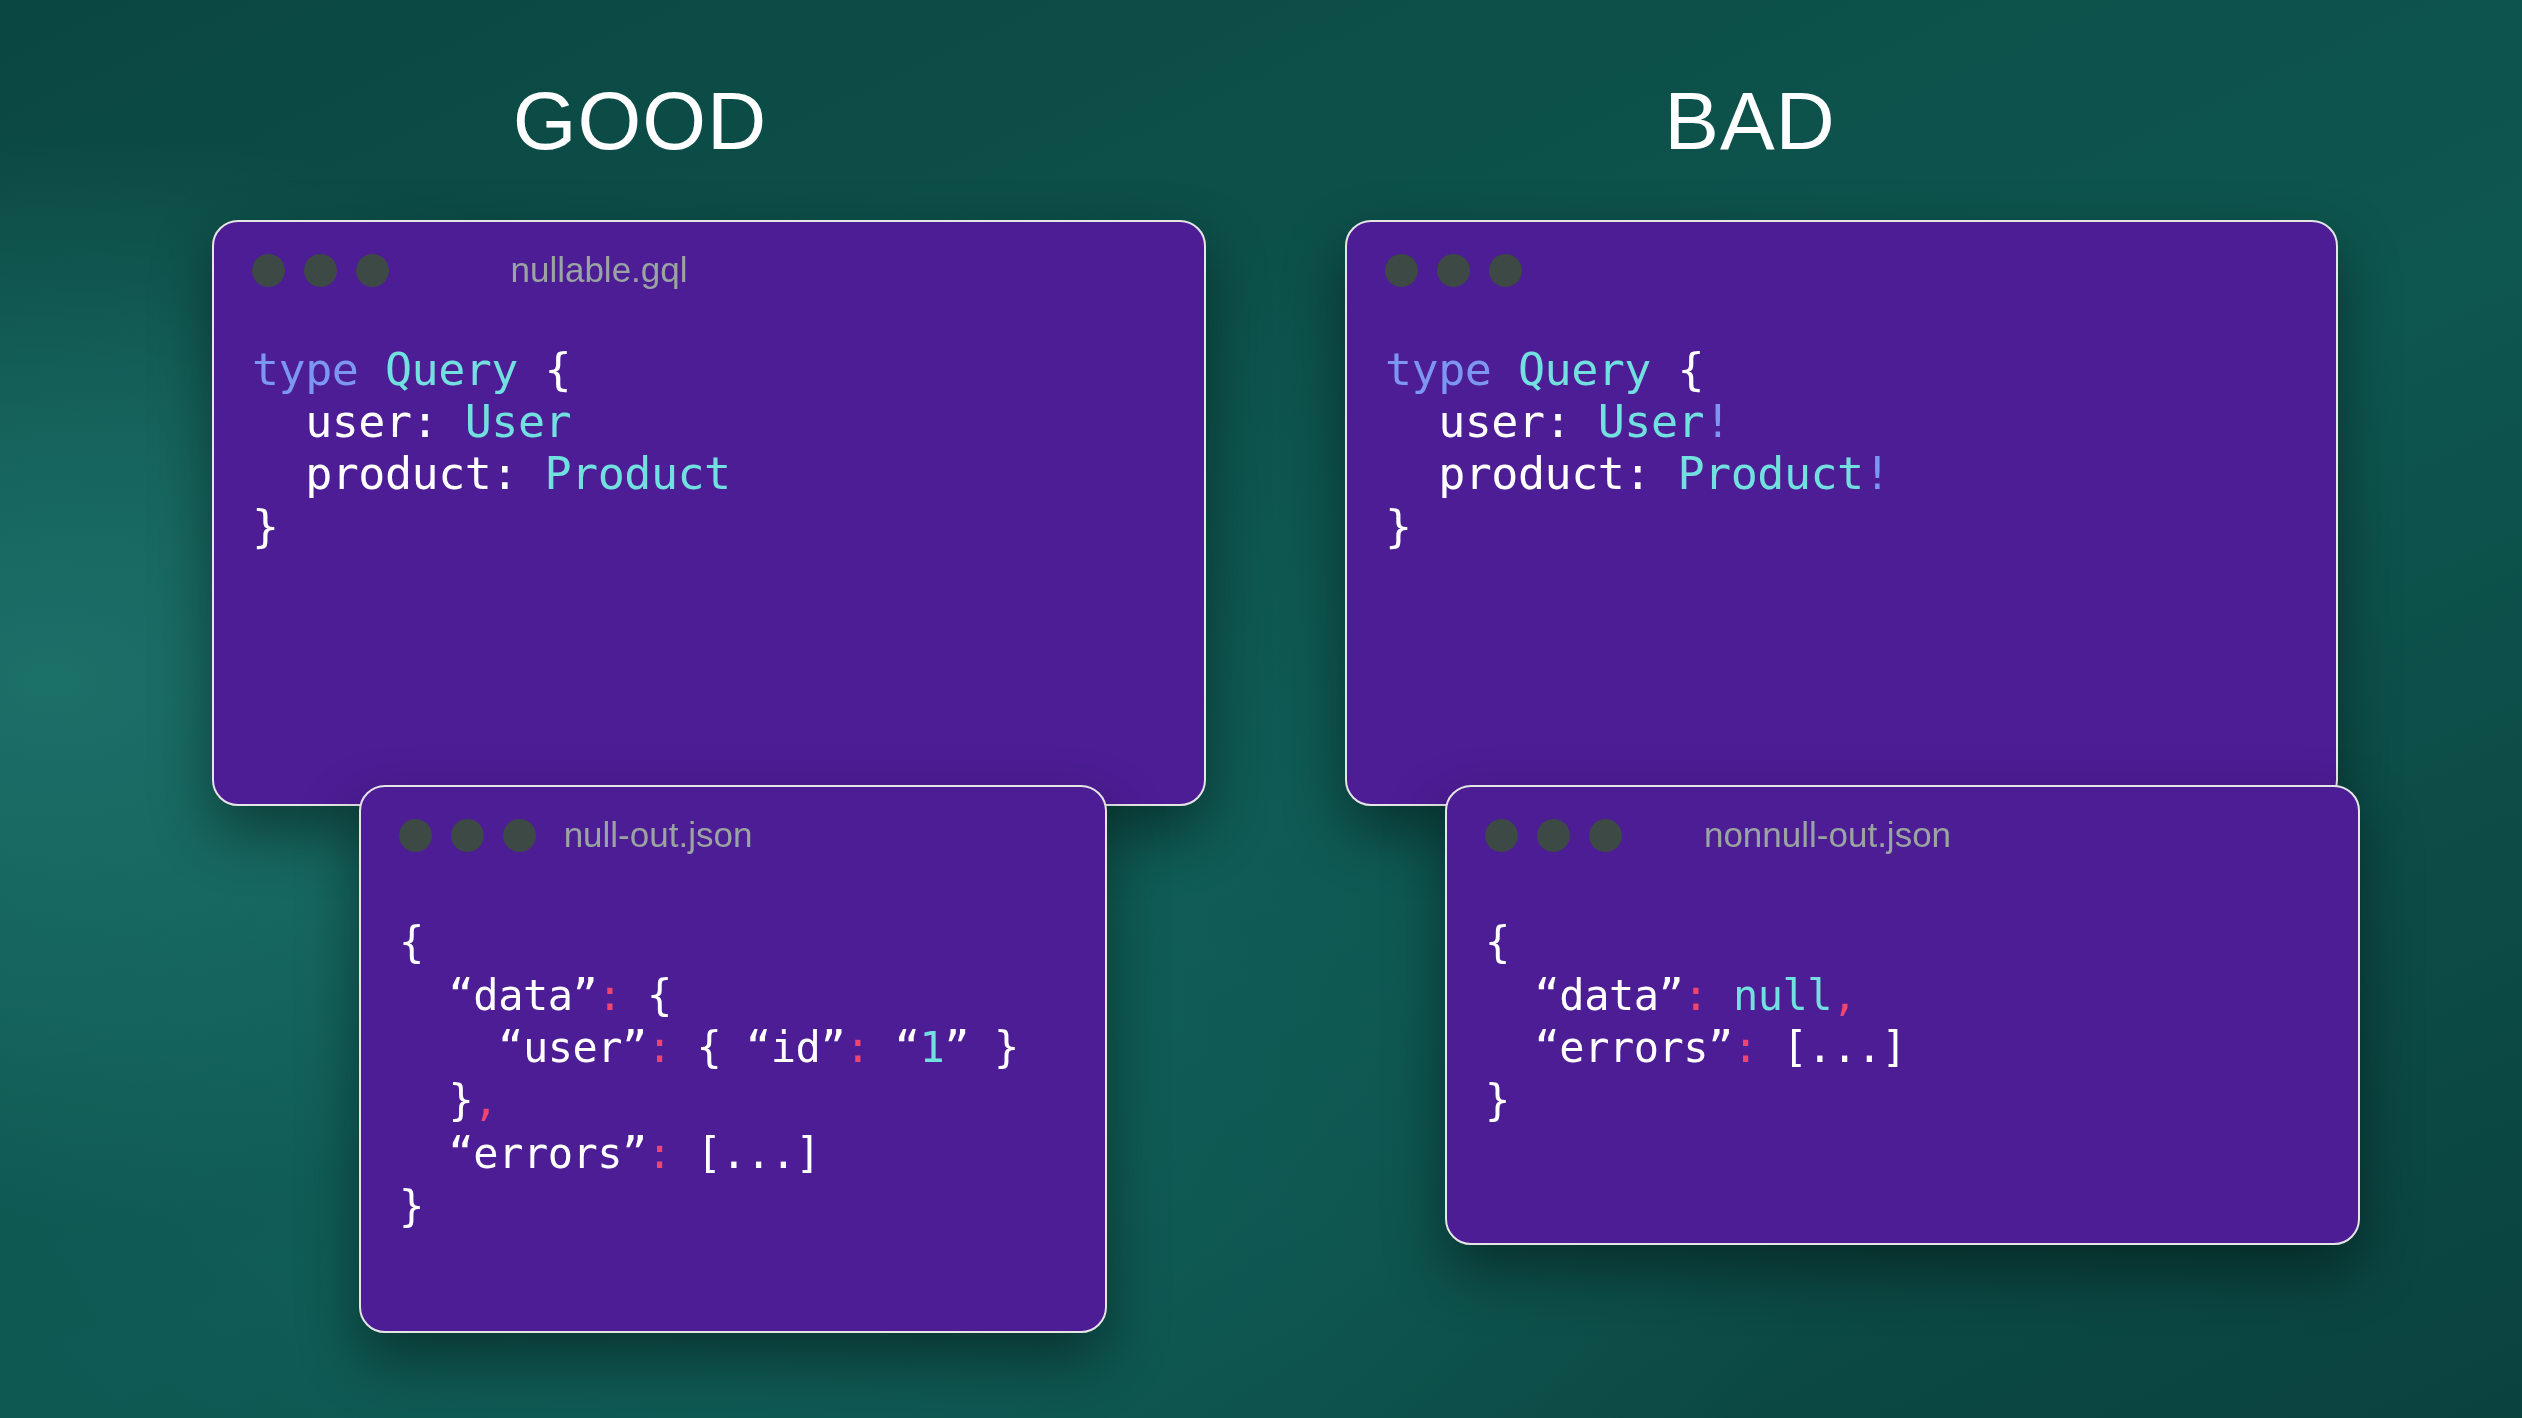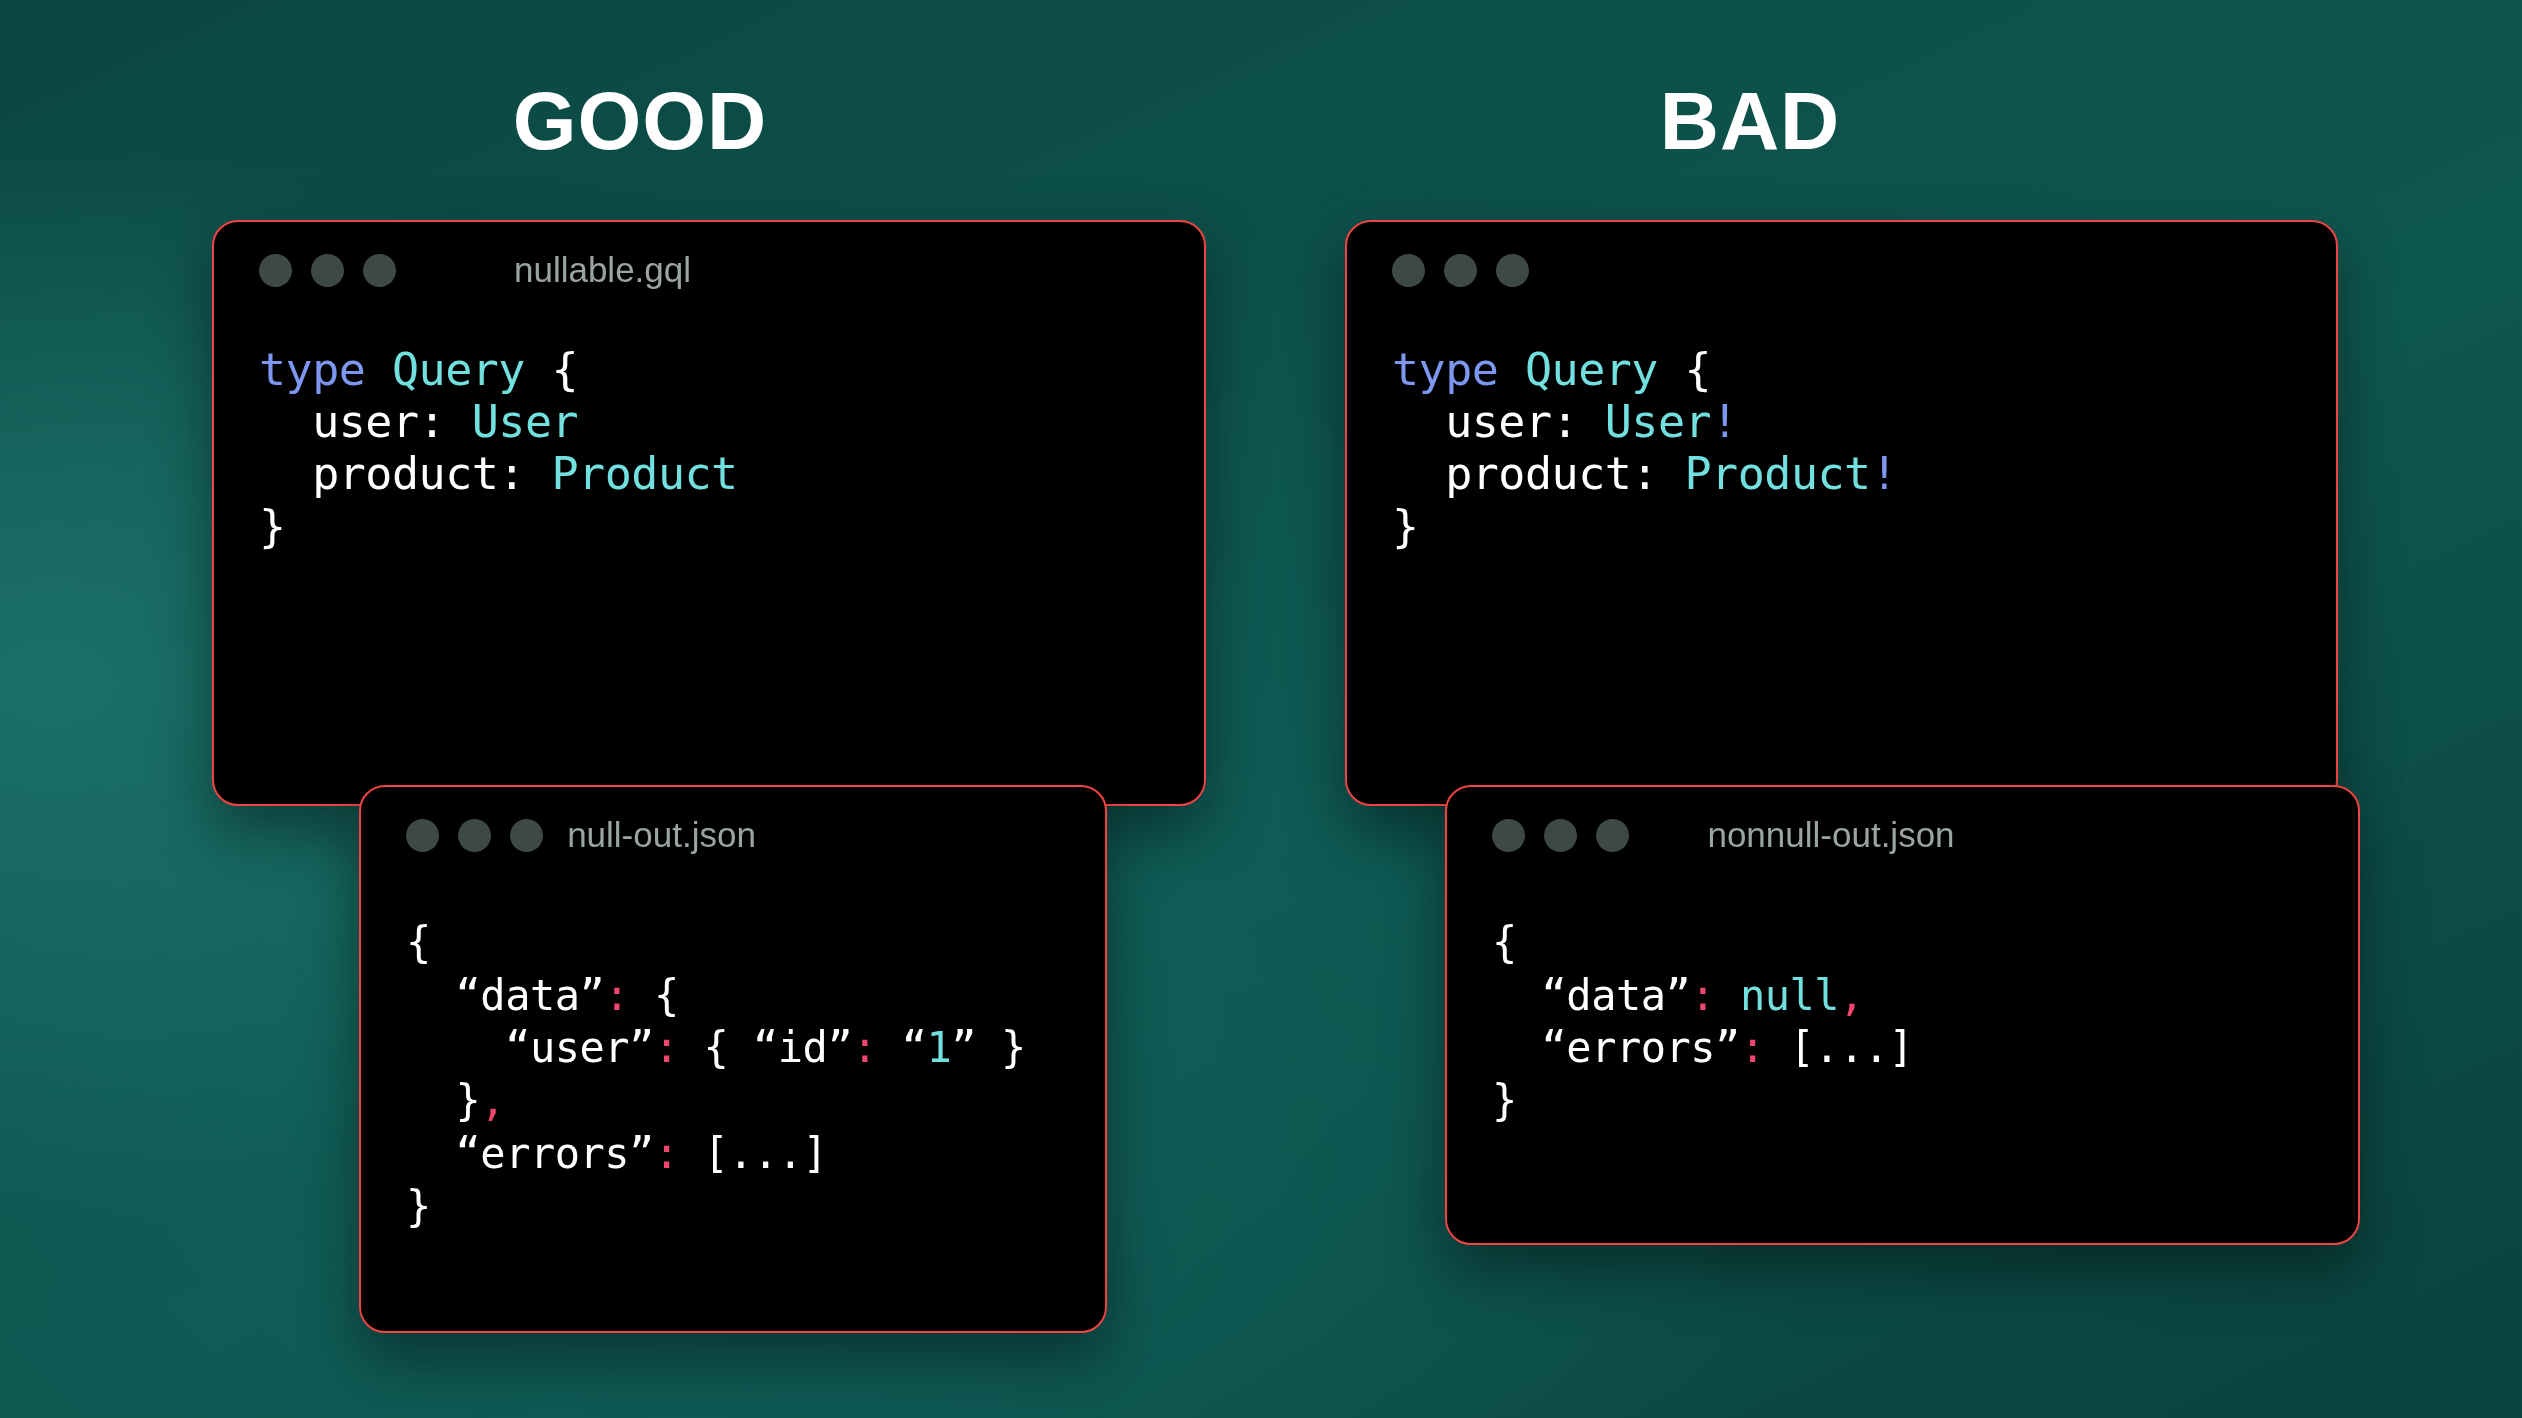--- a/index.html
+++ b/index.html
@@ -31,38 +31,37 @@
     position: absolute;
     inset: 0;
   }
 
   
   .heading {
     position: absolute;
     color: #ffffff;
     font-family: "Liberation Sans", sans-serif;
     font-size: 82px;
-    font-weight: 700;
+    font-weight: 400;
     letter-spacing: 1px;
     line-height: 1;
     white-space: nowrap;
     text-align: center;
   }
   #heading-good { left: 340px; top: 80px; width: 600px; }
   #heading-bad  { left: 1450px; top: 80px; width: 600px; }
 
   
   .window {
     position: absolute;
-    background: #000000;
-    border: 2px solid #ef4444;
+    background: #4c1d95;
+    border: 2px solid #e5e5e5;
     border-radius: 26px;
     box-shadow: 0 26px 60px rgba(0,0,0,0.42);
     overflow: hidden;
-    padding-left: 7px;
   }
 
   .titlebar {
     position: relative;
     height: 96px;
     display: flex;
     align-items: center;
     padding-left: 38px;
   }
   .dots {

